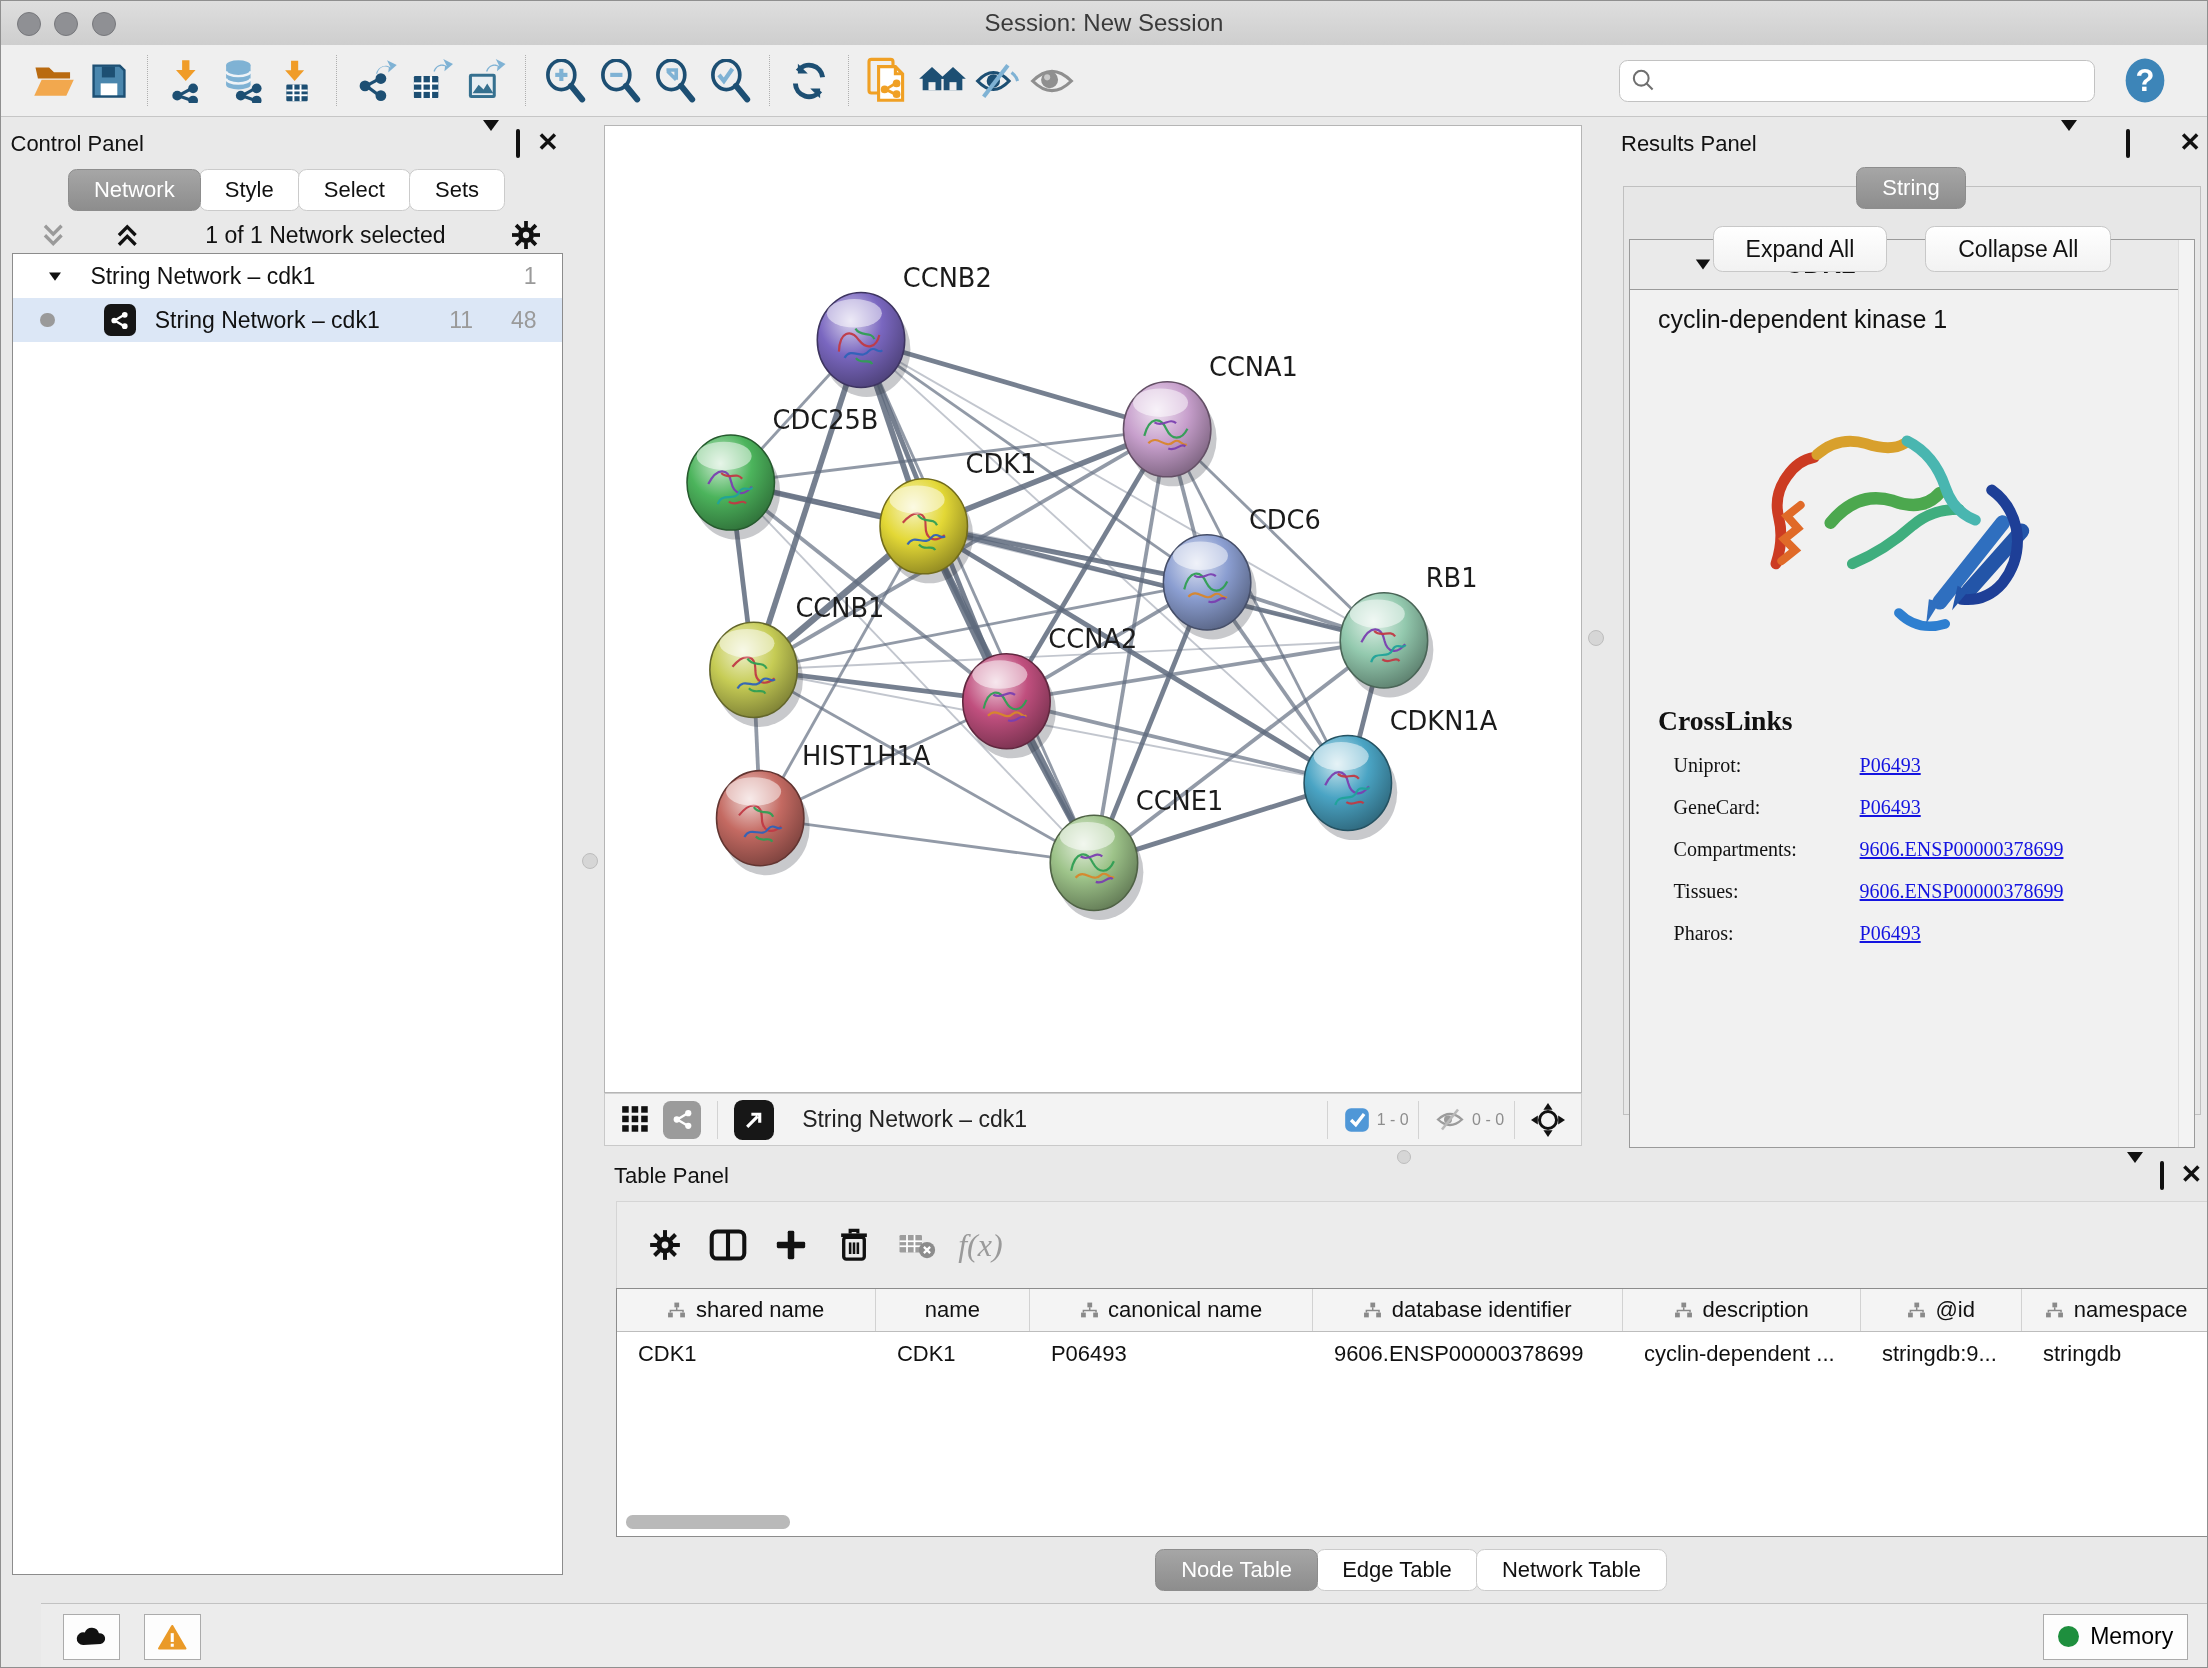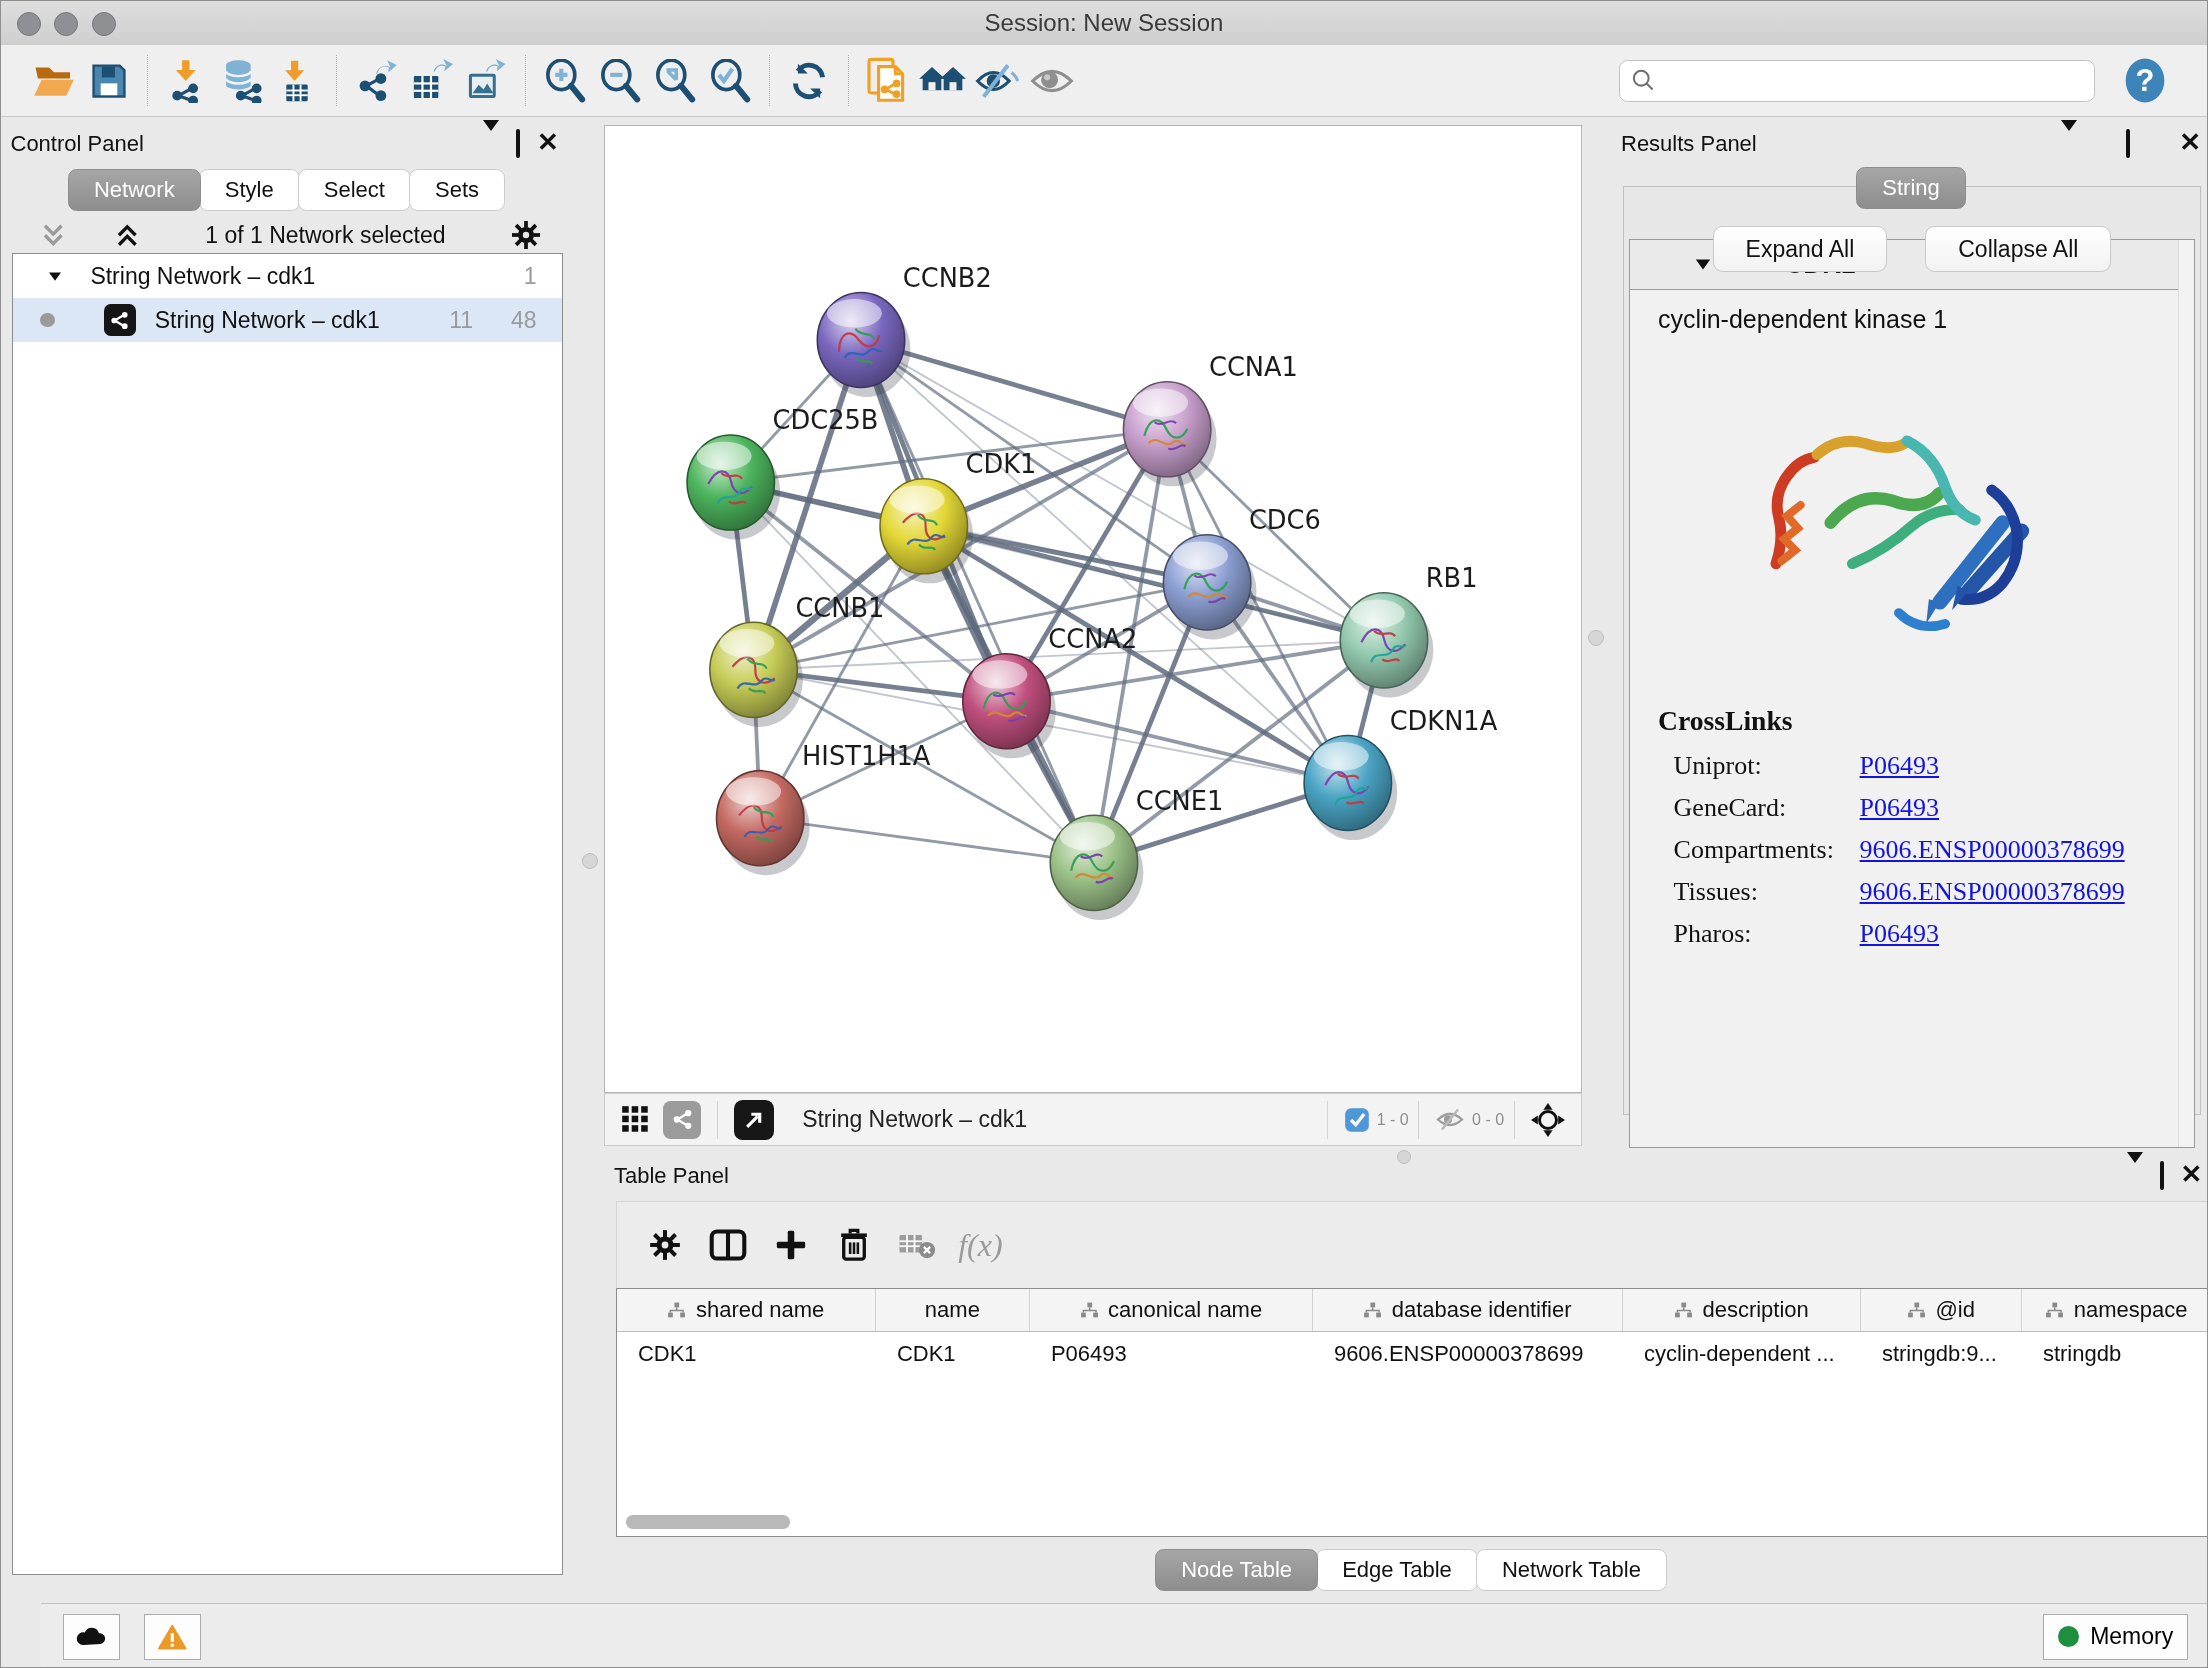--- a/index.html
+++ b/index.html
@@ -36,21 +36,21 @@
   .cbtn{display:flex;align-items:center;justify-content:center;margin:0 6.7px;}
   .vdiv{width:0;height:38px;border-left:1px solid #d3d3d3;margin:0 9.5px;}
   .graytext{color:#8d8d8d;font-size:16px;}
   
   #results-panel{position:absolute;left:1620px;top:126px;width:582px;height:1032px;}
   #rp-inset{position:absolute;left:1.9px;right:1.9px;top:59px;bottom:44px;background:#e7e7e7;border:1px solid #c0c0c0;}
   .rbtn{height:44px;line-height:44px;padding:0 32px;background:linear-gradient(#ffffff,#f2f2f2);border:1px solid #c8c8c8;border-radius:9.5px;font-size:23px;color:#111;}
   #rp-content{position:absolute;left:7.6px;right:7.6px;top:112px;bottom:11.4px;background:#f1f1f1;border:1.4px solid #9a9a9a;}
   .rp-entry-head{height:49px;background:#eaeaea;border-bottom:1.4px solid #9a9a9a;display:flex;align-items:center;}
   .serif{font-family:"Liberation Serif",serif;}
-  .xl-row{display:flex;height:42px;align-items:center;font-size:26px;}
+  .xl-row{display:flex;height:42px;align-items:center;font-size:20px;}
   .xl-label{width:186px;margin-left:44px;color:#111;}
   .xl-link{color:#1414e0;text-decoration:underline;}
   .vscroll{position:absolute;right:0;top:0;bottom:0;width:15px;background:#f3f3f3;border-left:1px solid #dcdcdc;}
   
   #table-panel{position:absolute;left:613px;top:1158px;width:1596px;height:447px;}
   #tp-toolbar{position:absolute;left:1.9px;right:1.9px;top:42px;height:88px;background:#ececec;border:1px solid #d5d5d5;display:flex;align-items:center;padding-left:17px;box-sizing:border-box;}
   .tpbtn{width:63px;height:57px;display:flex;align-items:center;justify-content:center;}
   #tp-table{position:absolute;left:1.9px;right:1.9px;top:129px;height:247px;background:#fff;border:1.4px solid #8c8c8c;overflow:hidden;}
   .thead{display:flex;height:42px;background:#f4f4f4;border-bottom:1.4px solid #bdbdbd;}
   .th{display:flex;align-items:center;justify-content:center;gap:9.5px;font-size:22px;color:#111;border-right:1px solid #d2d2d2;box-sizing:border-box;flex:0 0 auto;}

